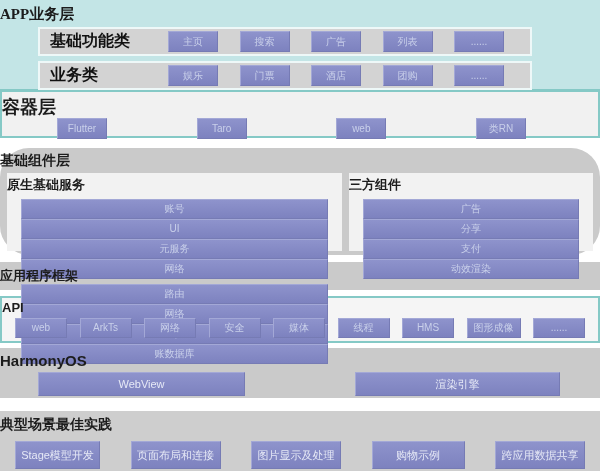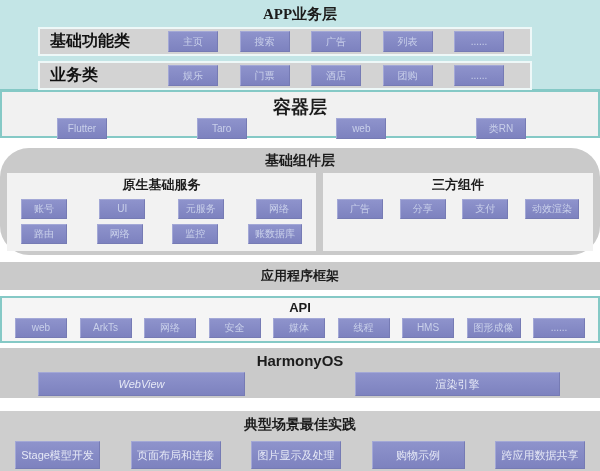--- a/index.html
+++ b/index.html
@@ -3,21 +3,21 @@
 <meta charset="utf-8">
 <style>
   html,body{margin:0;padding:0;background:#ffffff;}
   .canvas{
     width:600px;height:471px;overflow:hidden;position:relative;
     background:#ffffff;
     font-family:"Liberation Sans","DejaVu Sans",sans-serif;
   }
   .cn{font-family:"Liberation Serif","DejaVu Serif",serif;}
   .section-title{
-    text-align:center;color:#1c1c1c;font-weight:bold;
+    text-align:left;color:#1c1c1c;font-weight:bold;
   }
   
   .app-layer{
     height:89px;background:#c3e5e6;border-bottom:3px solid #85c9c6;
     box-sizing:content-box;
   }
   .app-layer .section-title{padding-top:4px;font-size:15px;line-height:20px;}
   .layer-bar{
     margin:3px 68px 0 38px;height:29px;background:#d3d3d3;
     border:2px solid #eef8f8;box-sizing:border-box;
@@ -52,25 +52,25 @@
   .gap10{height:10px;background:#fff;}
   .gap7{height:7px;background:#fff;}
   .gap6{height:6px;background:#fff;}
   .gap5{height:5px;background:#fff;}
   .gap13{height:13px;background:#fff;}
   
   .components-layer{height:107px;background:#cacaca;border-radius:29px;}
   .components-layer .section-title{padding-top:3px;font-size:14px;line-height:19px;}
   .panels{display:flex;gap:7px;margin:3px 7px 0 7px;}
   .panel{background:#f2f2f2;height:78px;box-sizing:border-box;}
-  .panel-left{width:309px;flex:none;}
+  .panel-left{width:335px;flex:none;}
   .panel-right{flex:1;}
   .panel .panel-title{padding-top:3px;font-size:13px;line-height:18px;}
   .panel .chip-row{
-    display:flex;justify-content:space-between;margin:5px 14px 0 14px;
+    display:flex;justify-content:space-between;margin:5px 14px 0 14px;flex-direction:column;
   }
   .panel .chip{min-width:46px;height:20px;}
   
   .framework-layer{height:28px;background:#cacaca;}
   .framework-layer .section-title{font-size:13px;line-height:28px;}
   
   .api-layer{
     height:47px;box-sizing:border-box;background:#f5f5f5;
     border:2px solid #85c9c6;
   }
@@ -87,21 +87,21 @@
   .harmony-layer .section-title{
     padding-top:3px;font-size:15px;line-height:19px;
     font-family:"Liberation Sans","DejaVu Sans",sans-serif;
   }
   .harmony-layer .btn-row{
     display:flex;justify-content:space-between;padding:2px 40px 0 38px;
   }
   .harmony-layer .chip{
     height:24px;font-size:11px;color:#e6e9f6;
   }
-  .btn-wide-1{width:207px;font-style:italic;}
+  .btn-wide-1{width:207px;}
   .btn-wide-2{width:205px;}
   
   .practices-layer{height:60px;background:#cecece;}
   .practices-layer .section-title{padding-top:4px;font-size:14px;line-height:19px;}
   .practices-layer .btn-row{
     display:flex;justify-content:space-between;padding:7px 15px 0 15px;
   }
   .practices-layer .chip{
     height:28px;font-size:11px;color:#e6e9f6;
   }

